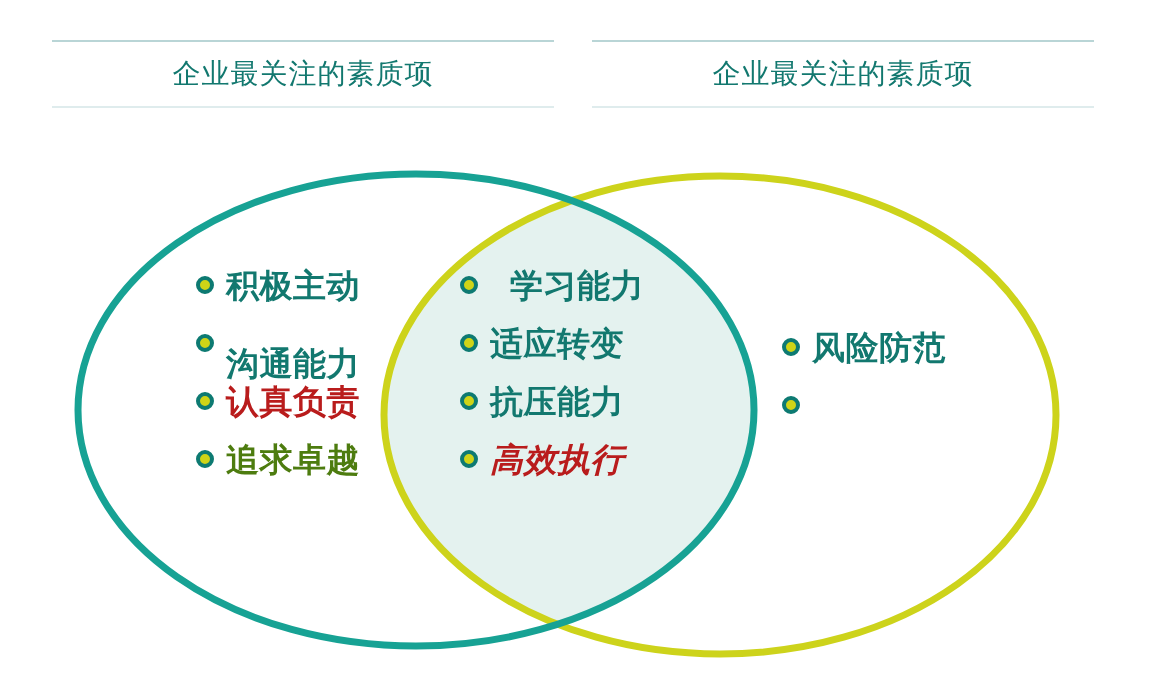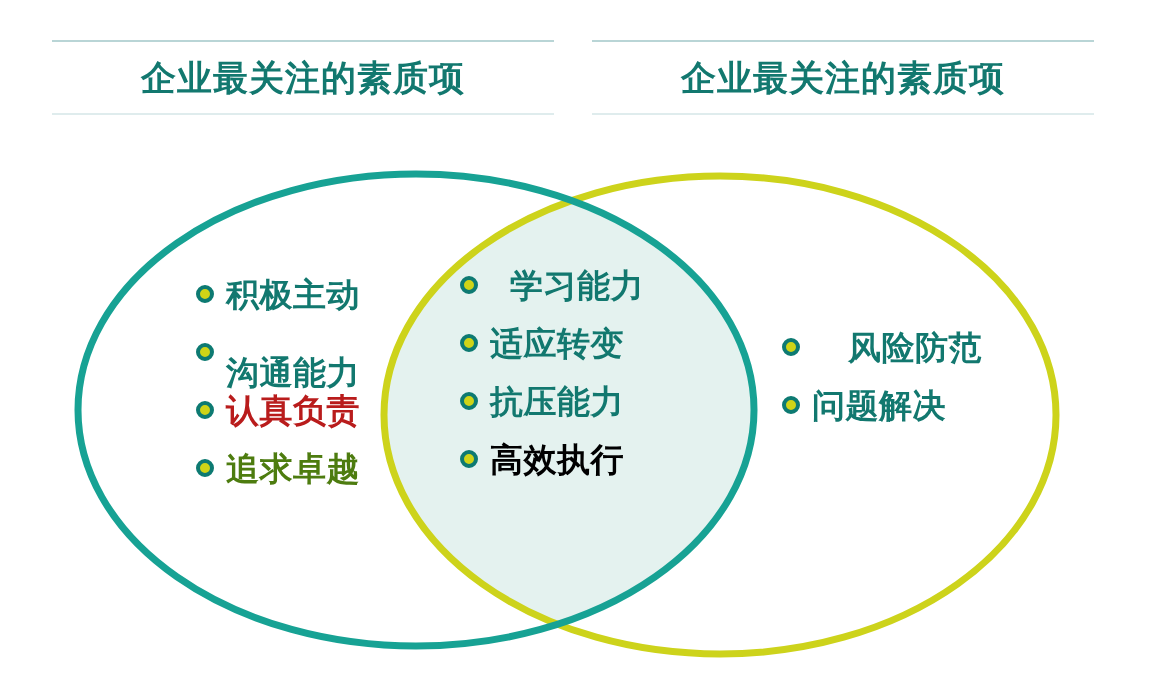--- a/index.html
+++ b/index.html
@@ -39,22 +39,22 @@
   .header-col.right { left: 592px; width: 502px; }
 
   .header-rule {
     width: 100%;
     height: 2px;
     background: #b9d5d6;
   }
   .header-title {
     width: 100%;
     text-align: center;
-    font-size: 35px;
-    font-weight: bold;
+    font-size: 28px;
+    font-weight: normal;
     color: #12786f;
     letter-spacing: 1px;
     line-height: 1;
     padding-top: 18px;
     box-sizing: border-box;
     white-space: nowrap;
   }
   .header-rule-bottom {
     width: 100%;
     height: 2px;
@@ -68,21 +68,21 @@
     top: 0;
     left: 0;
     width: 1160px;
     height: 692px;
   }
 
   
   .col {
     position: absolute;
   }
-  .col.left-col   { left: 196px; top: 265px;  width: 220px; }
+  .col.left-col   { left: 196px; top: 256px;  width: 220px; }
   .col.center-col { left: 460px; top: 256px;  width: 210px; }
   .col.right-col  { left: 782px; top: 318px;  width: 210px; }
 
   .item {
     display: flex;
     align-items: center;
     height: 58px;
     white-space: nowrap;
   }
   .bullet {
@@ -165,28 +165,27 @@
     <div class="item">
       <span class="bullet" style="background: rgb(207, 212, 23); border-color: rgb(13, 122, 114);"></span>
       <span class="item-label" style="color: rgb(18, 120, 111);">适应转变</span>
     </div>
     <div class="item">
       <span class="bullet" style="background: rgb(207, 212, 23); border-color: rgb(13, 122, 114);"></span>
       <span class="item-label" style="color: rgb(18, 120, 111);">抗压能力</span>
     </div>
     <div class="item">
       <span class="bullet" style="background: rgb(207, 212, 23); border-color: rgb(13, 122, 114);"></span>
-      <span class="item-label" style="color: #000000;">高效执行</span>
+      <span class="item-label" style="color: #b91c1c; font-style: italic;">高效执行</span>
     </div>
   </div>
 
   <div class="col right-col">
     <div class="item">
       <span class="bullet" style="background: rgb(207, 212, 23); border-color: rgb(13, 122, 114);"></span>
-      <span class="item-label" style="color: rgb(18, 120, 111); margin-left: 36px;">风险防范</span>
+      <span class="item-label" style="color: rgb(18, 120, 111);">风险防范</span>
     </div>
     <div class="item">
       <span class="bullet" style="background: rgb(207, 212, 23); border-color: rgb(13, 122, 114);"></span>
-      <span class="item-label" style="color: rgb(18, 120, 111);">问题解决</span>
     </div>
   </div>
 
 </div>
 
 </body></html>

